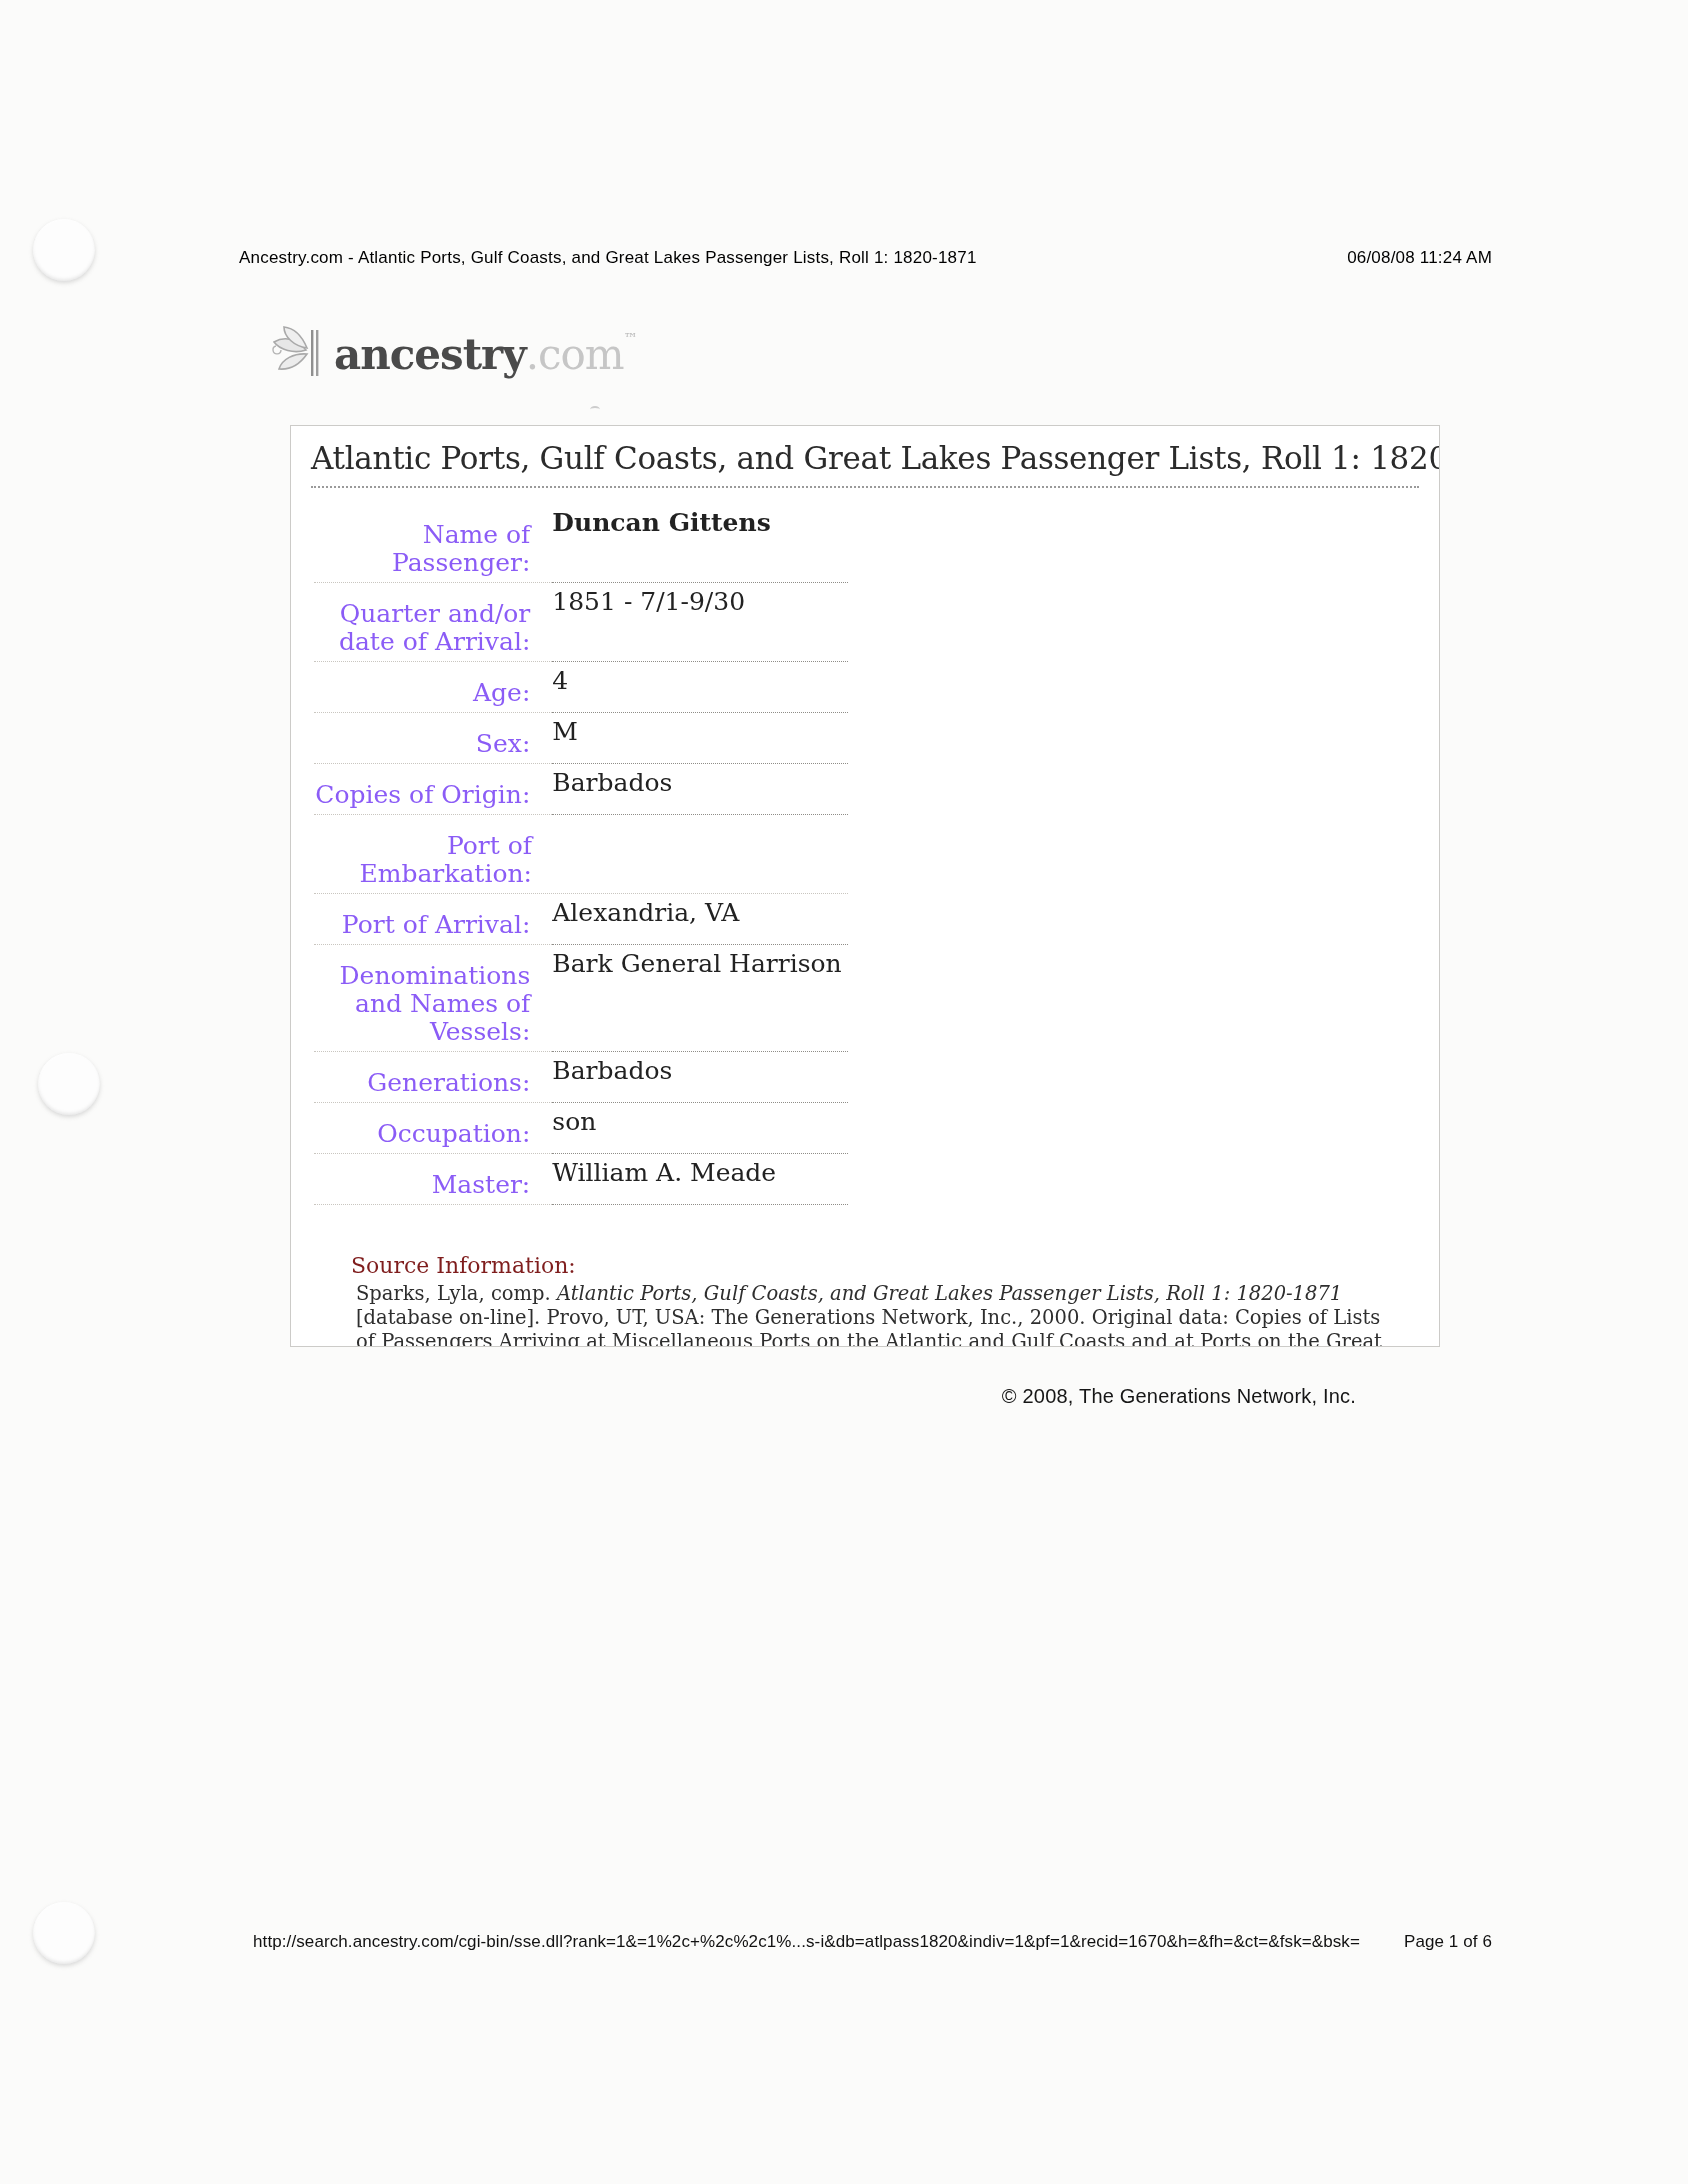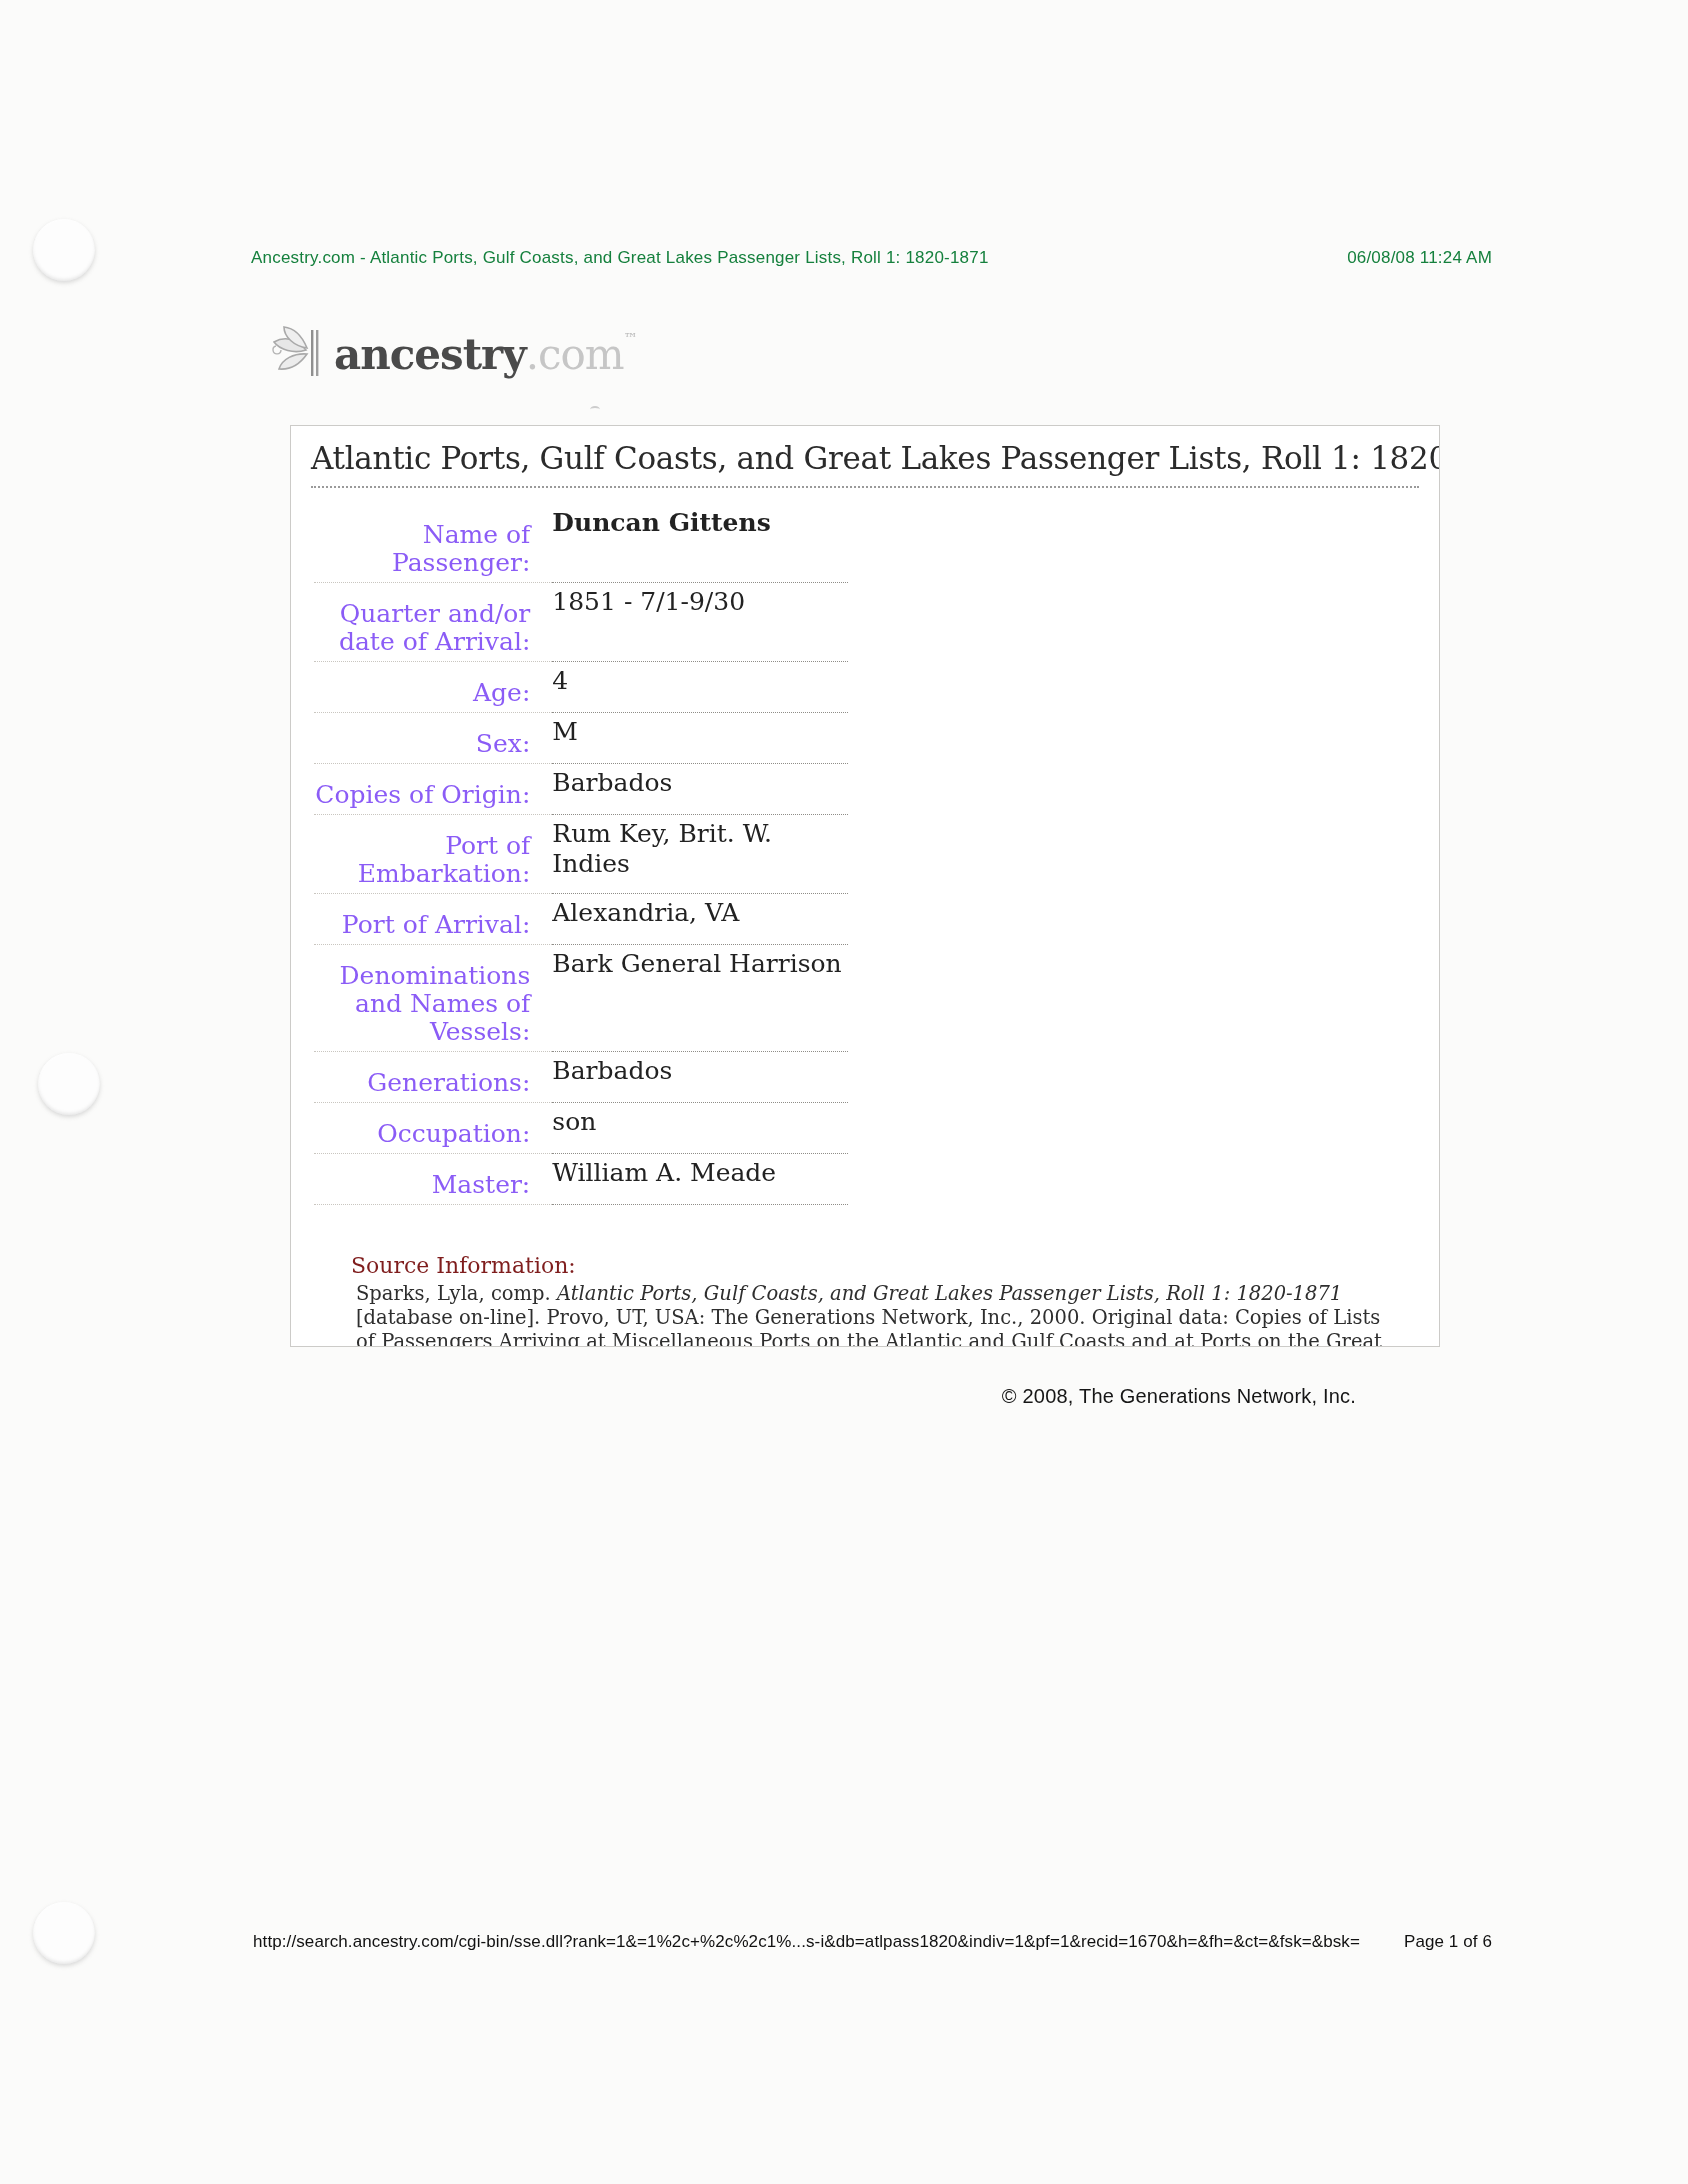--- a/index.html
+++ b/index.html
@@ -15,23 +15,23 @@
     position:absolute;width:62px;height:62px;border-radius:50%;
     background:#fdfdfd;
     box-shadow:0 2px 4px rgba(120,120,120,.25), inset 0 -2px 3px rgba(150,150,150,.18), inset 1px 1px 2px rgba(255,255,255,.9);
   }
   .hole.h1{left:33px;top:219px;}
   .hole.h2{left:38px;top:1053px;}
   .hole.h3{left:33px;top:1902px;}
 
   
   .print-header{
-    position:absolute;left:251px;right:196px;top:248px;
+    position:absolute;left:239px;right:196px;top:248px;
     display:flex;justify-content:space-between;align-items:baseline;
-    font-size:17px;color:#15803d;letter-spacing:.2px;
+    font-size:17px;color:#000000;letter-spacing:.2px;
   }
   .print-footer{
     position:absolute;left:253px;right:196px;top:1932px;
     display:flex;justify-content:space-between;align-items:baseline;
     font-size:17px;color:#111;letter-spacing:.1px;
   }
   .print-footer .url{word-break:break-all;max-width:1120px;}
 
   
   .logo{
@@ -137,21 +137,20 @@
     <div class="row">
       <div class="lbl">Sex:</div>
       <div class="val">M</div>
     </div>
     <div class="row">
       <div class="lbl">Copies of Origin:</div>
       <div class="val">Barbados</div>
     </div>
     <div class="row">
       <div class="lbl">Port of Embarkation:</div>
-      <div class="val">Rum Key, Brit. W. Indies</div>
     </div>
     <div class="row">
       <div class="lbl">Port of Arrival:</div>
       <div class="val">Alexandria, VA</div>
     </div>
     <div class="row">
       <div class="lbl">Denominations and Names of Vessels:</div>
       <div class="val">Bark General Harrison</div>
     </div>
     <div class="row">

